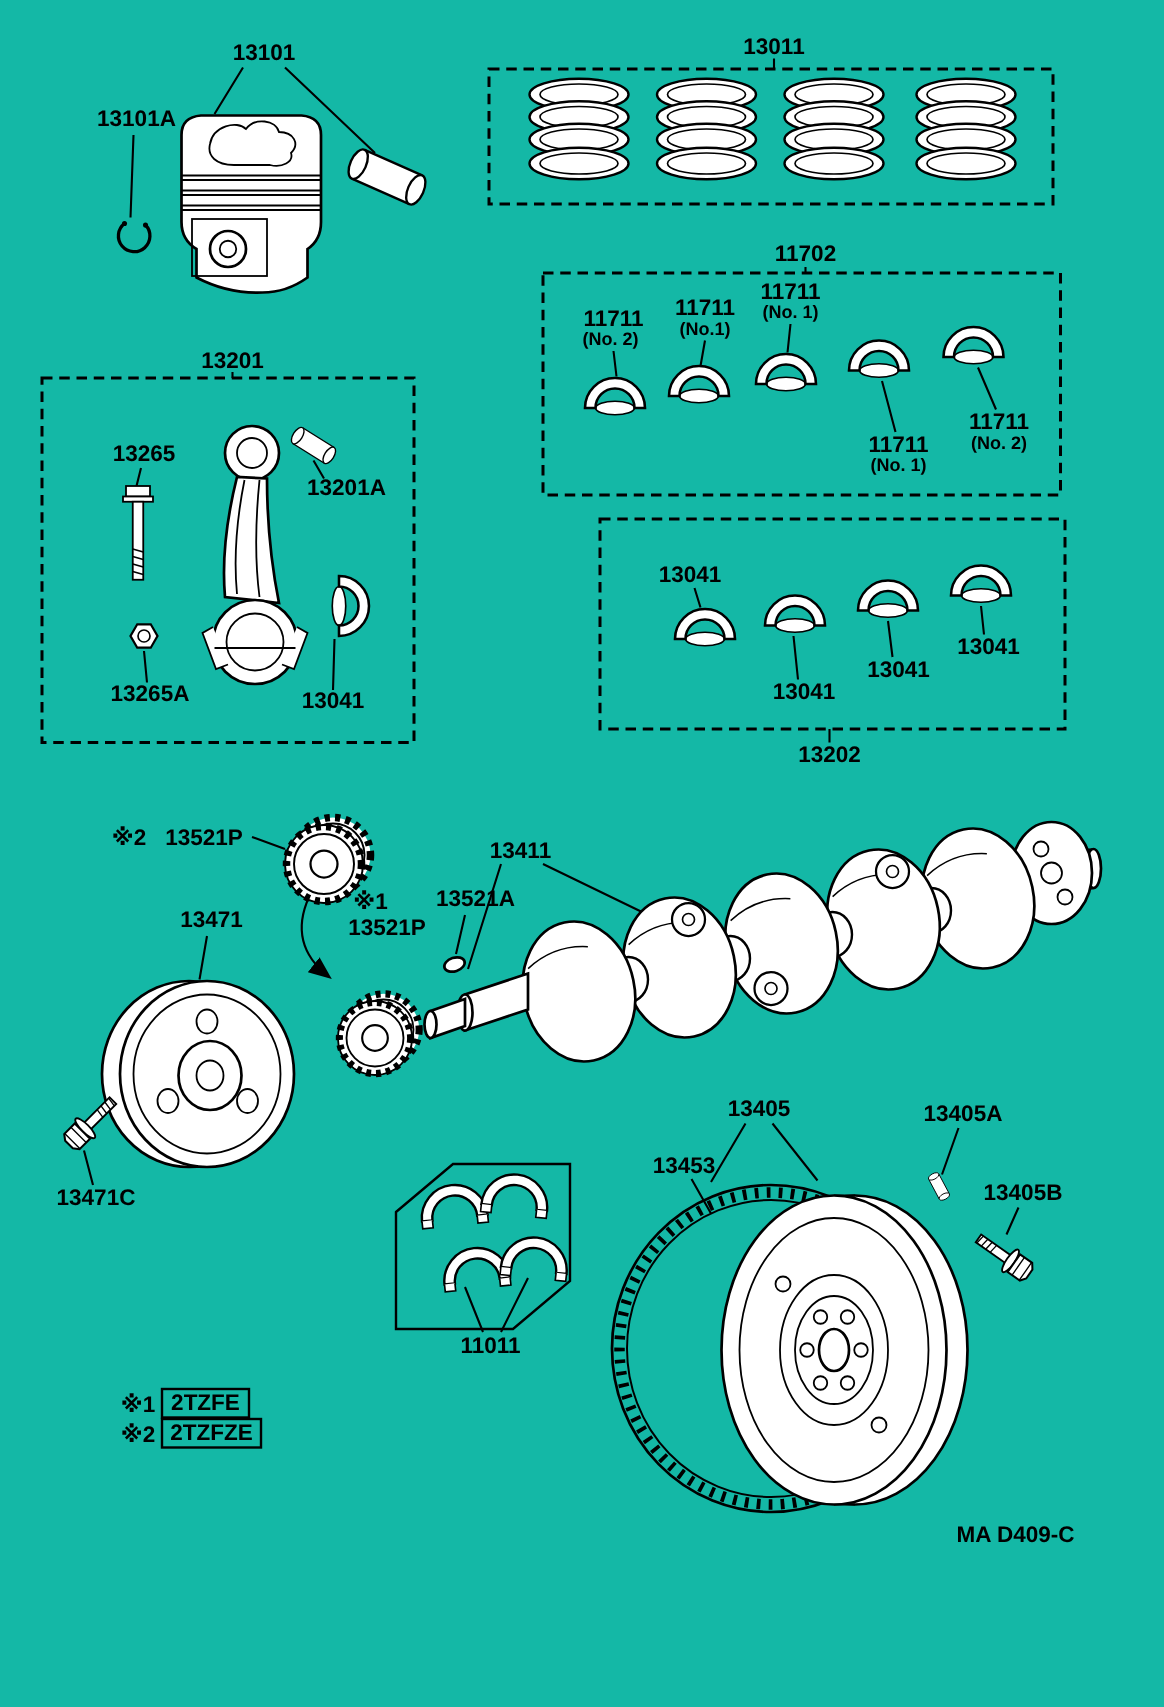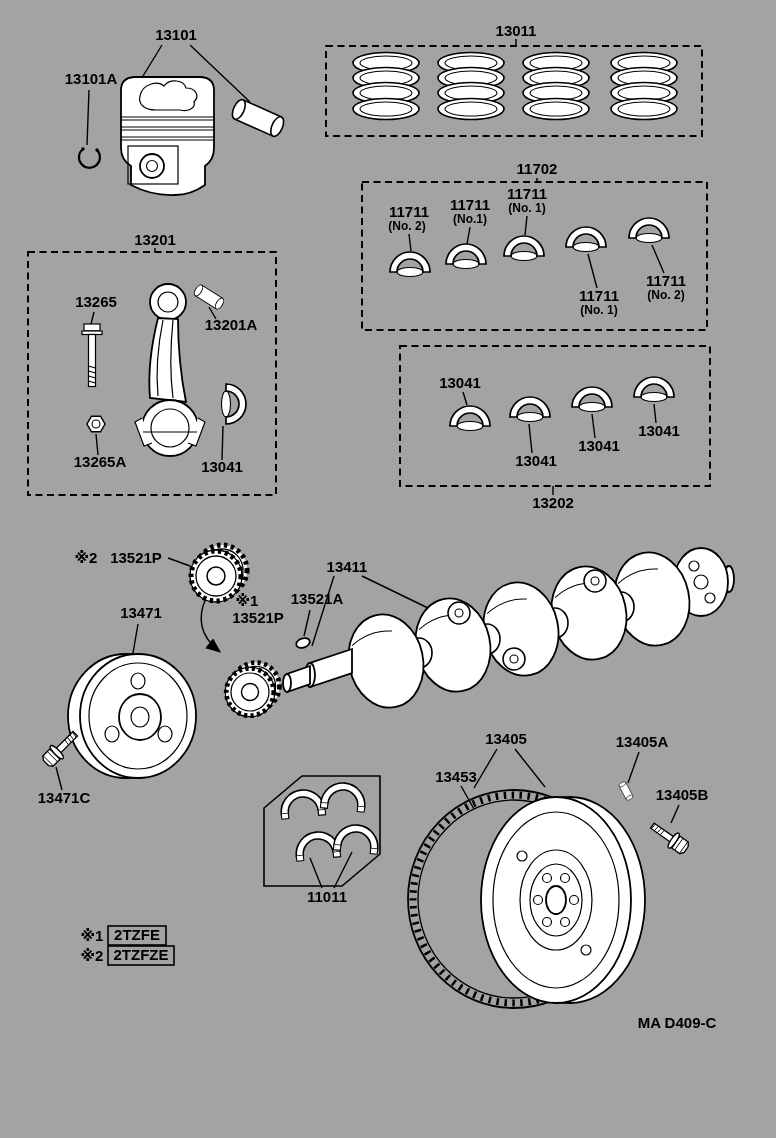--- a/index.html
+++ b/index.html
@@ -1,16 +1,16 @@
 <!DOCTYPE html>
 <html><head>
 <meta charset="utf-8">
 <style>
   html,body{margin:0;padding:0;background:#fff;}
-  .stage{position:relative;width:776px;height:1138px;background:#a3a3a3;overflow:hidden;
+  .stage{position:relative;width:776px;height:1138px;background:#14b8a6;overflow:hidden;
          font-family:"Liberation Sans","DejaVu Sans",sans-serif;}
   svg{position:absolute;left:0;top:0;}
   .part{fill:#fff;stroke:#000;stroke-width:1.8;}
   .ln{fill:none;stroke:#000;stroke-width:1.2;}
   .lnf{fill:#fff;stroke:#000;stroke-width:1.2;}
   .lead{fill:none;stroke:#000;stroke-width:1.4;}
   .dashbox{fill:none;stroke:#000;stroke-width:2;stroke-dasharray:7 4.5;}
   .solidbox{fill:none;stroke:#000;stroke-width:1.6;}
   text{fill:#000;}
   text.pn{font-size:15px;font-weight:bold;text-anchor:middle;}

